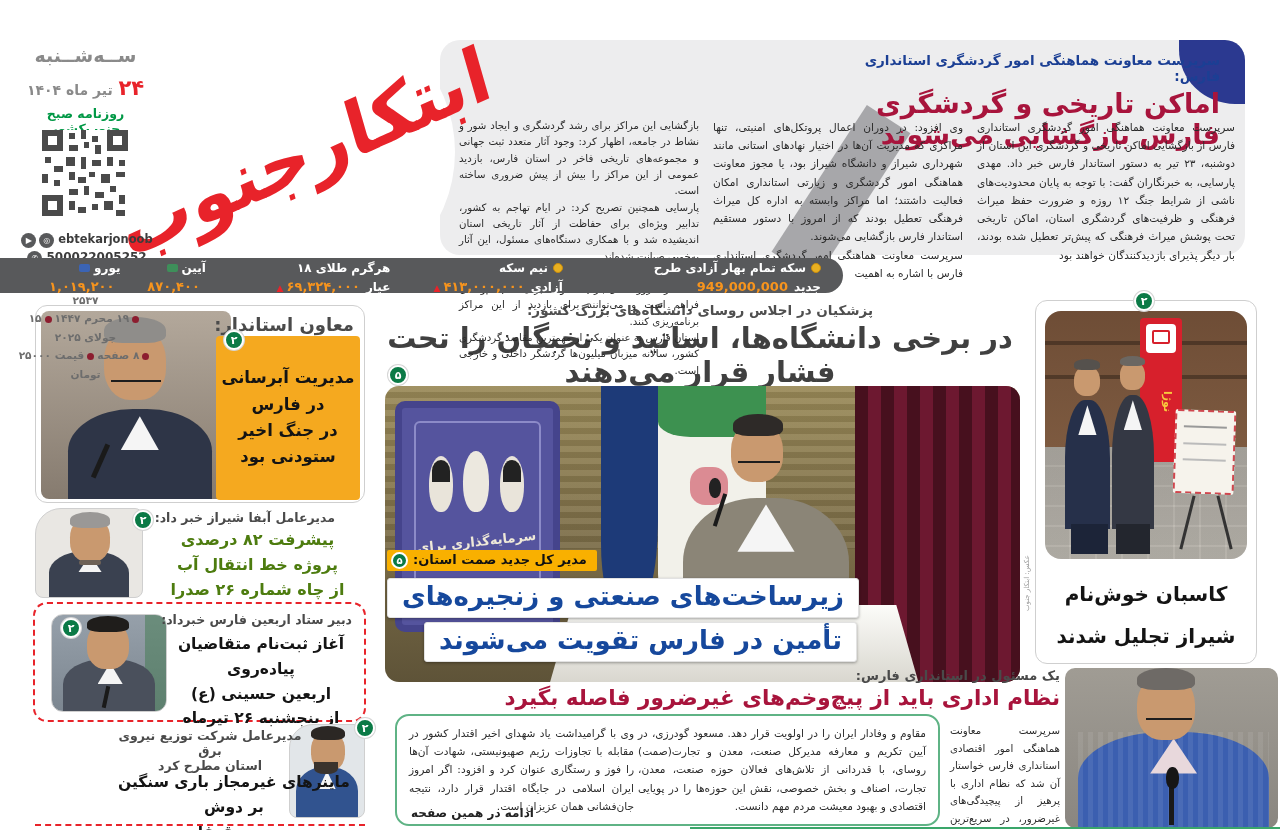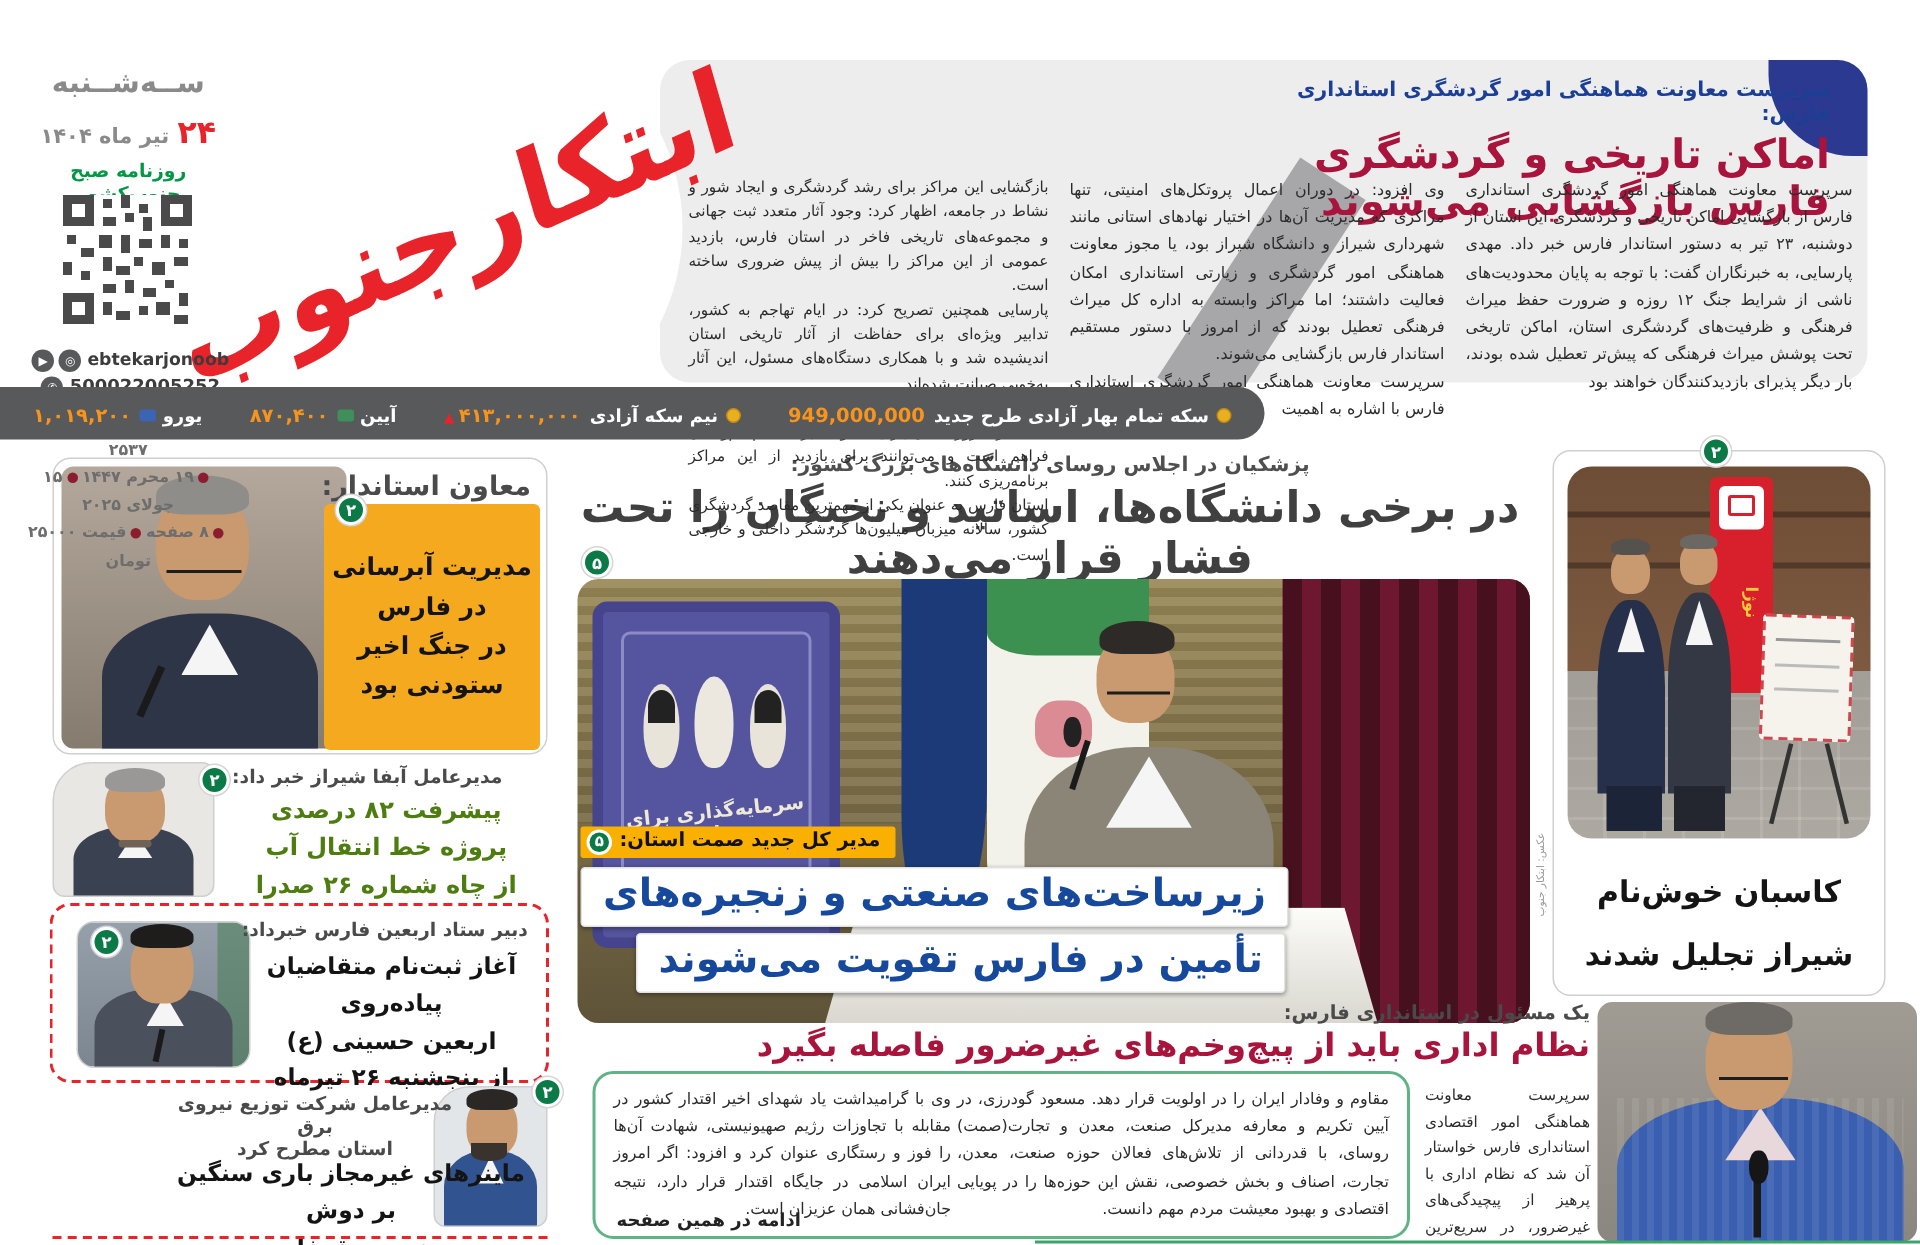--- a/index.html
+++ b/index.html
@@ -133,20 +133,21 @@
     <div style="margin-top:6px;color:#6d6d6d;font-size:10.6px;font-weight:bold;line-height:1.75;">
       <div><span class="dot-red"></span><span>سال سیزدهم</span><span class="dot-red"></span><span>شماره ۲۵۳۷</span></div>
       <div><span class="dot-red"></span><span>۱۹ محرم ۱۴۴۷</span><span class="dot-red"></span><span>۱۵ جولای ۲۰۲۵</span></div>
       <div><span class="dot-red"></span><span>۸ صفحه</span><span class="dot-red"></span><span>قیمت ۲۵۰۰۰ تومان</span></div>
     </div>
   </div>
 
   <div class="abs" id="ticker">
     <span><span class="coin"></span><span class="lbl">سکه تمام بهار آزادی طرح جدید</span><span class="val">949,000,000</span></span>
     <span><span class="coin"></span><span class="lbl">نیم سکه آزادی</span><span class="val">۴۱۳,۰۰۰,۰۰۰</span><span class="up">▲</span></span>
+    <span><span class="lbl">هرگرم طلای ۱۸ عیار</span><span class="val">۶۹,۳۲۴,۰۰۰</span><span class="up">▲</span></span>
     <span><span class="lbl">آیین</span><span class="note" style="background:#3e8f5a;"></span><span class="val">۸۷۰,۴۰۰</span></span>
     <span><span class="lbl">یورو</span><span class="note" style="background:#3b64b5;"></span><span class="val">۱,۰۱۹,۲۰۰</span></span>
   </div>
 
   <div class="abs" style="left:380px;top:302px;width:640px;text-align:center;">
     <div class="kicker" style="font-size:13.5px;color:#4f4f4f;">پزشکیان در اجلاس روسای دانشگاه‌های بزرگ کشور:</div>
     <div style="color:#404040;font-weight:900;font-size:29px;margin-top:3px;">در برخی دانشگاه‌ها، اساتید و نخبگان را تحت فشار قرار می‌دهند</div>
     <div style="color:#555;font-weight:bold;font-size:15px;margin-top:8px;">باید نگاه‌های تنگ‌نظرانه را کنار گذاشت</div>
   </div>
   <div class="badge" style="left:388px;top:365px;">۵</div>

